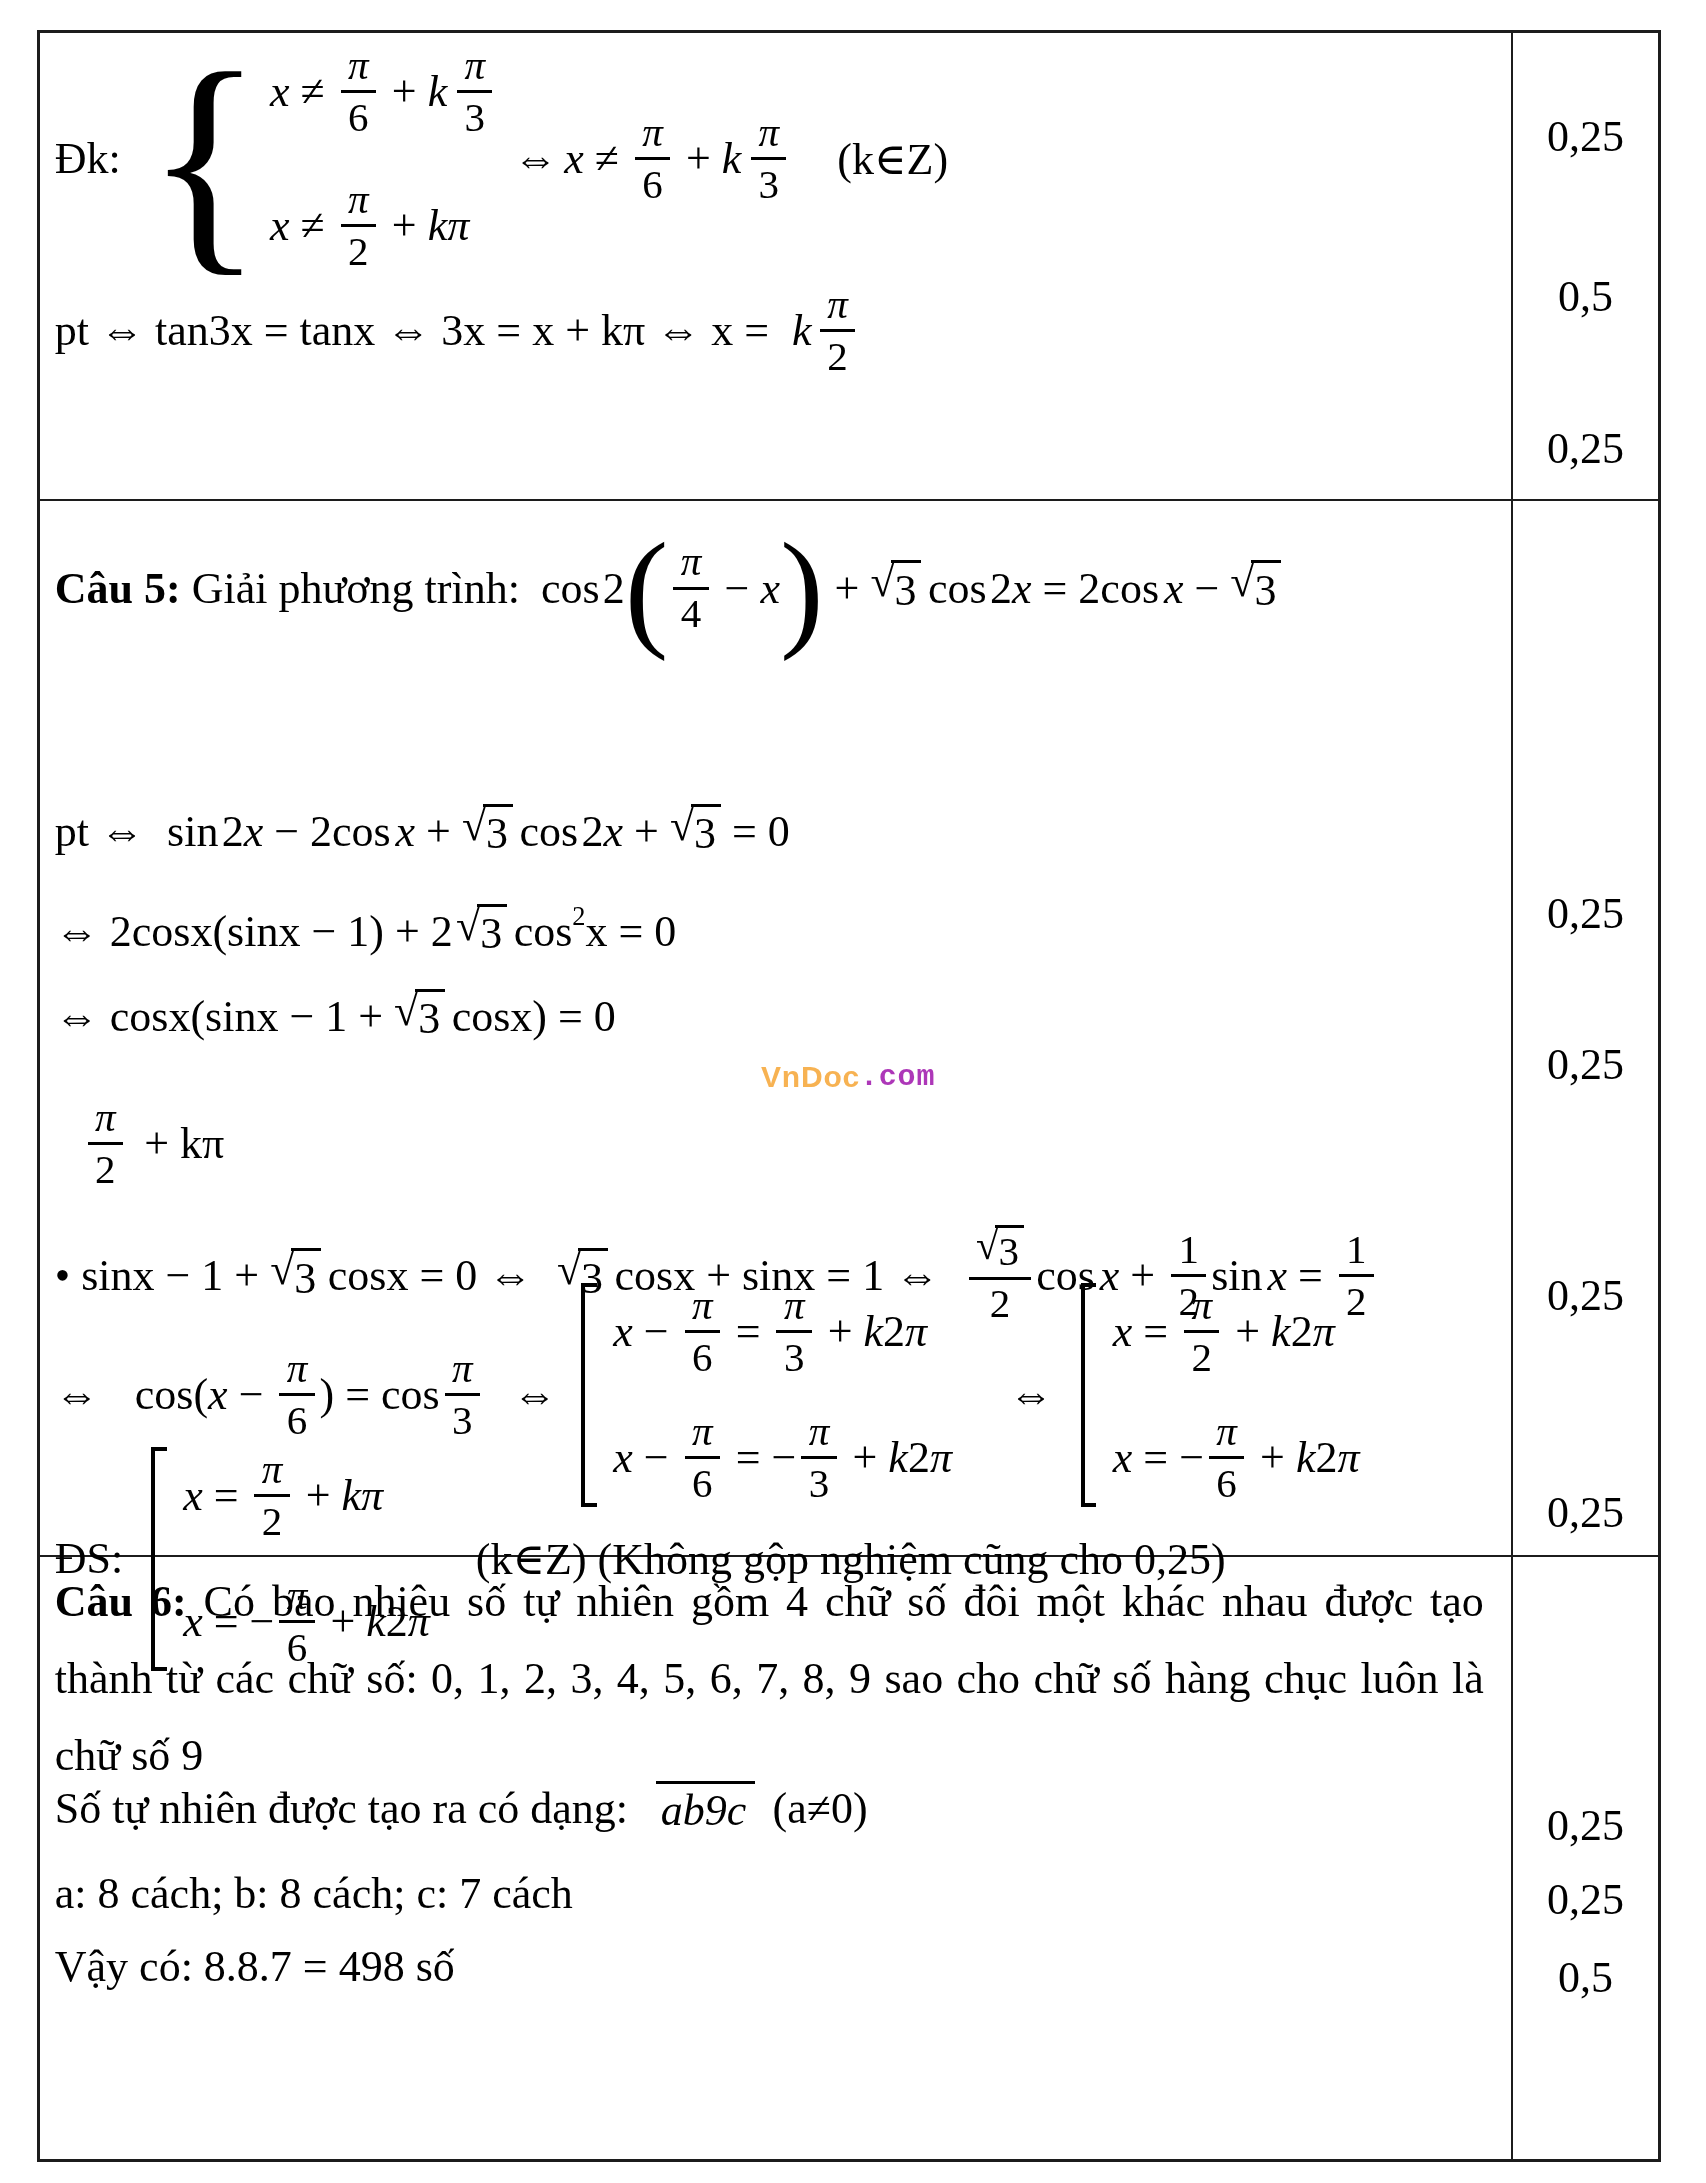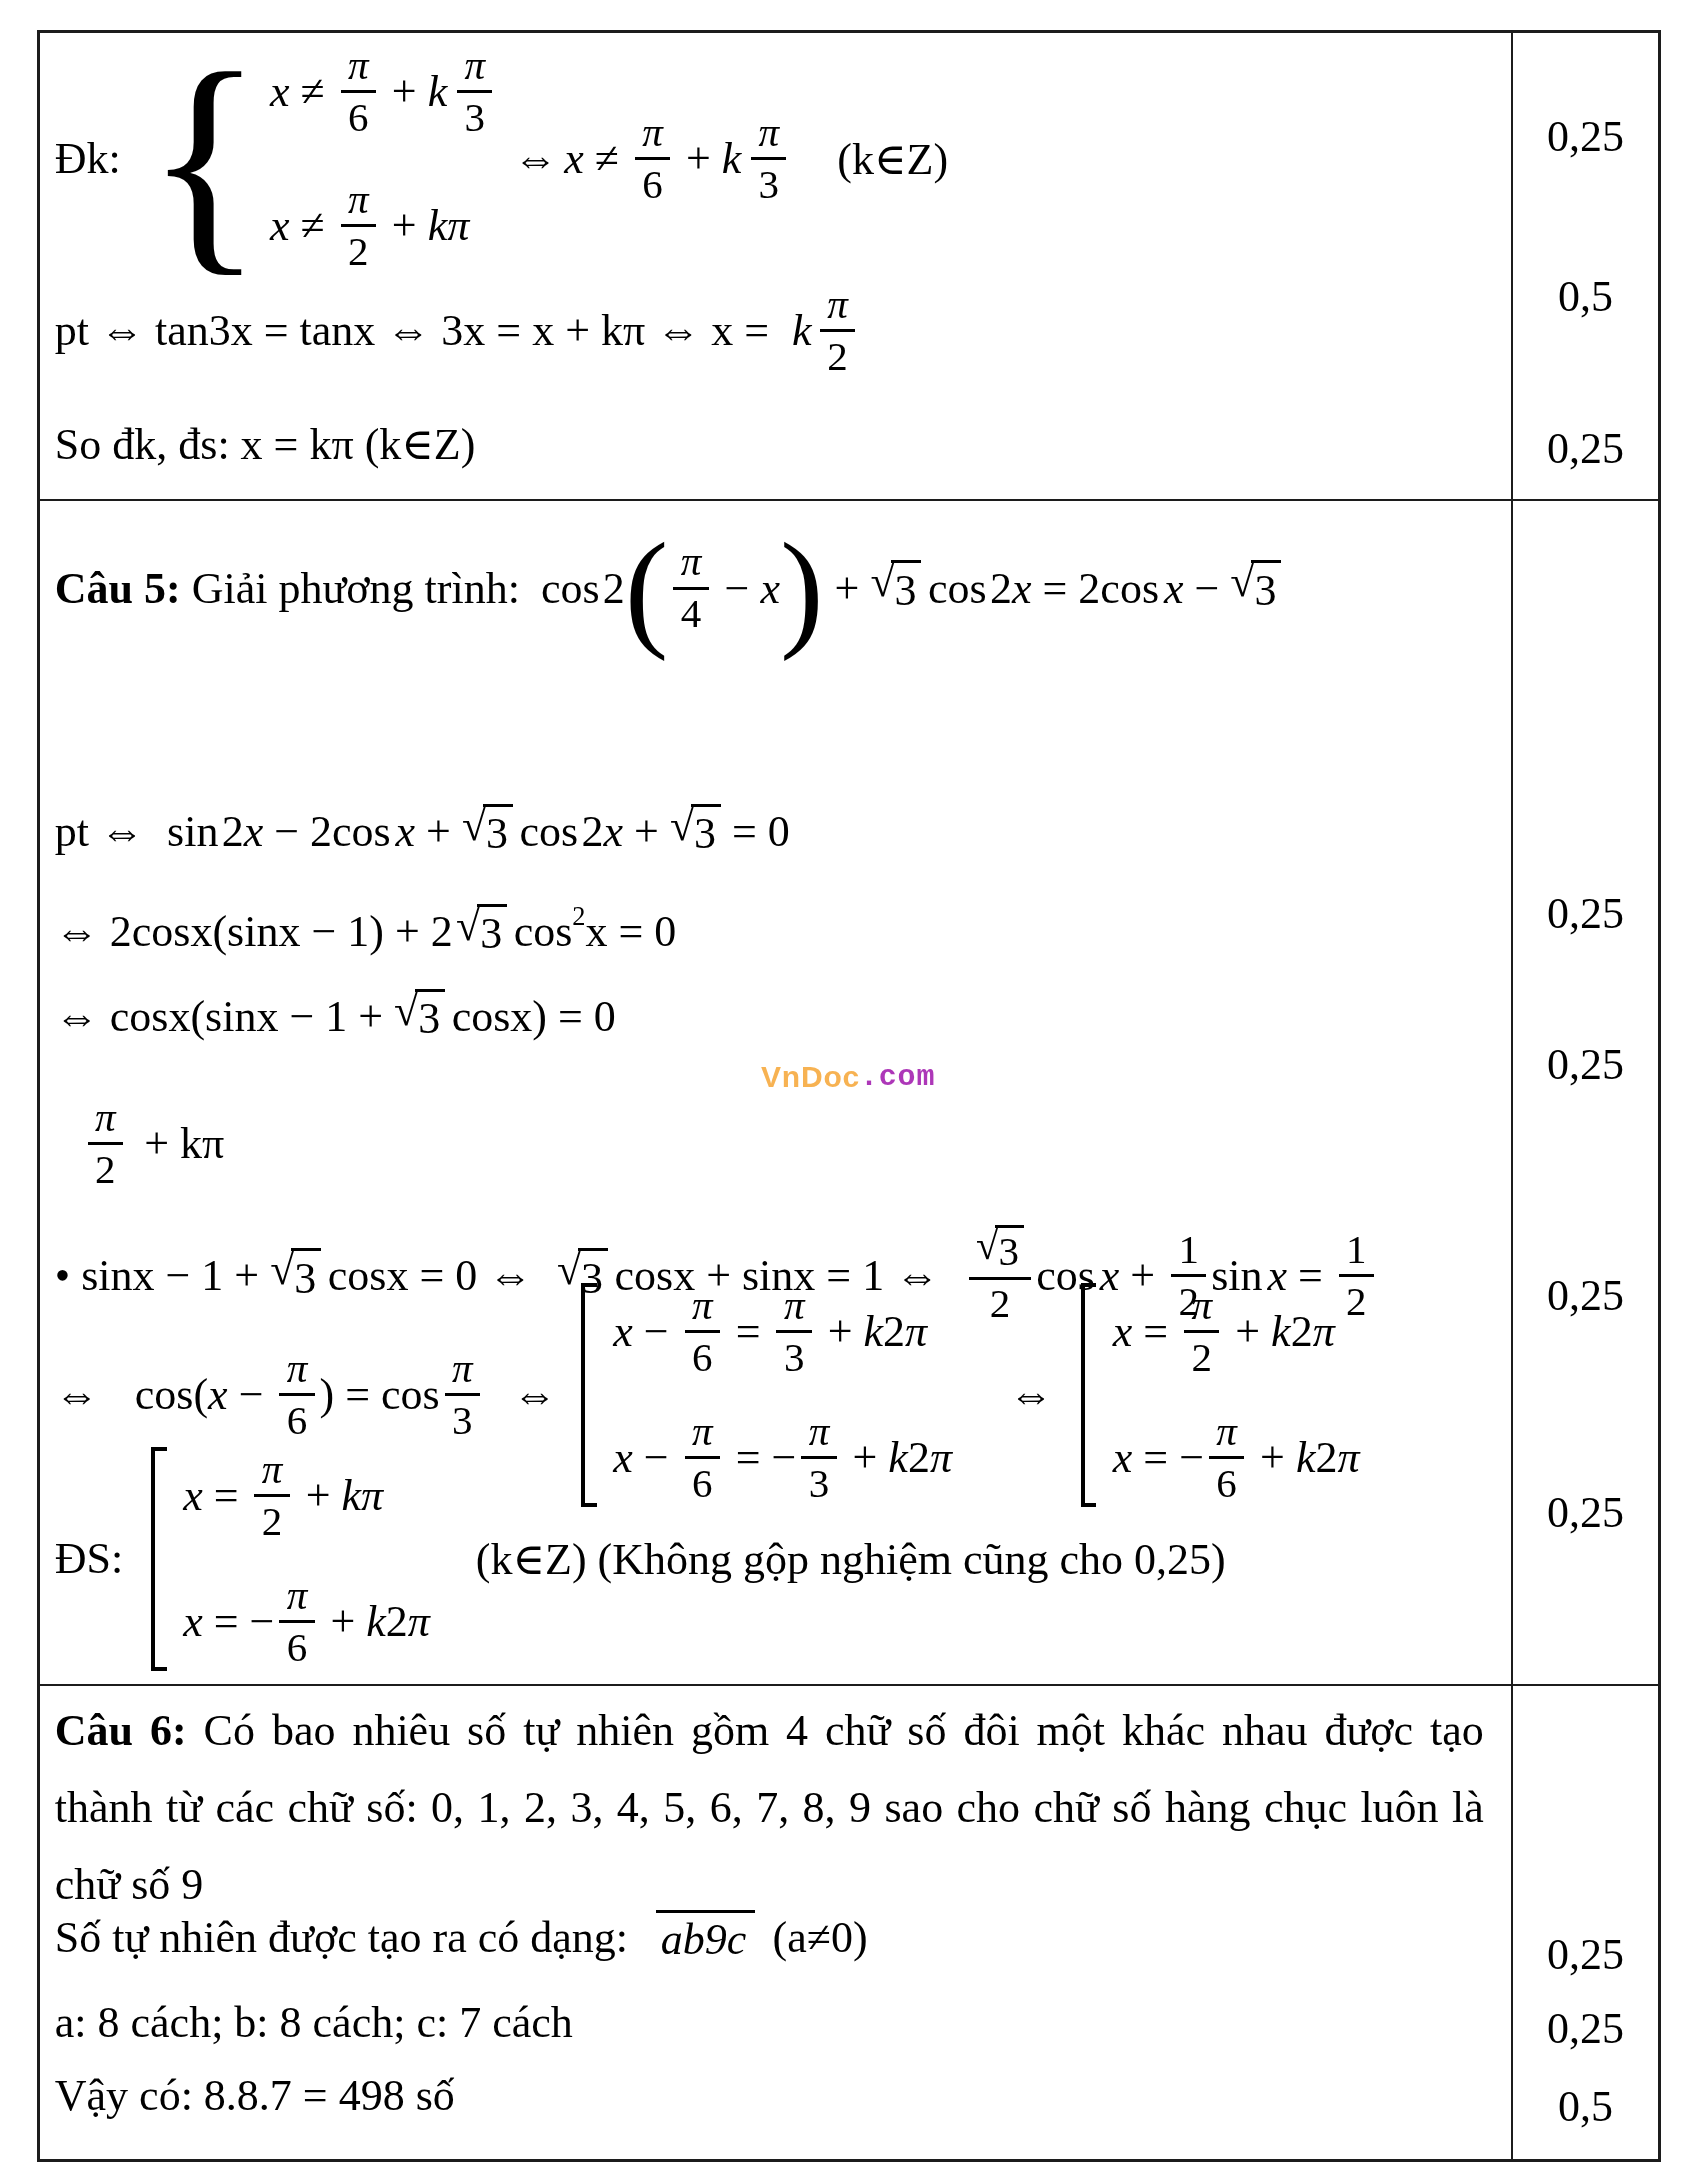--- a/index.html
+++ b/index.html
@@ -47,29 +47,28 @@
 </style>
 </head>
 <body>
 
 <div class="page">
   <div class="tbl">
     <div class="row" style="height:468px;">
       <div class="cell-c">
           <div class="line" style="left: 14.8px; top: 3.3px;"><span class="rm">Đk:</span><span style="display: inline-block; width: 24.6px;"></span><span class="sys"><span class="cb">{</span><span class="col gap-lg"><span class="subl"><span class="it">x</span><span class="rm"> ≠ </span><span class="fr"><span class="num"><span class="it">π</span></span><span class="den"><span class="rm">6</span></span></span><span class="rm"> + </span><span class="it">k</span><span style="display: inline-block; width: 4.9px;"></span><span class="fr"><span class="num"><span class="it">π</span></span><span class="den"><span class="rm">3</span></span></span></span><span class="subl"><span class="it">x</span><span class="rm"> ≠ </span><span class="fr"><span class="num"><span class="it">π</span></span><span class="den"><span class="rm">2</span></span></span><span class="rm"> + </span><span class="it">k</span><span class="it">π</span></span></span></span><span style="display: inline-block; width: 16.4px;"></span><span class="rm">⇔</span><span style="display: inline-block; width: 6.6px;"></span><span class="it">x</span><span class="rm"> ≠ </span><span class="fr"><span class="num"><span class="it">π</span></span><span class="den"><span class="rm">6</span></span></span><span class="rm"> + </span><span class="it">k</span><span style="display: inline-block; width: 4.9px;"></span><span class="fr"><span class="num"><span class="it">π</span></span><span class="den"><span class="rm">3</span></span></span><span style="display: inline-block; width: 46px;"></span><span class="rm">(k∈Z)</span></div>
           <div class="line" style="left: 14.8px; top: 249px;"><span class="rm">pt ⇔ tan3x = tanx ⇔ 3x = x + kπ ⇔ x =</span><span style="display: inline-block; width: 23px;"></span><span class="it">k</span><span style="display: inline-block; width: 3.3px;"></span><span class="fr"><span class="num"><span class="it">π</span></span><span class="den"><span class="rm">2</span></span></span></div>
-          <div class="line" style="left: 14.8px; top: 385px;"><span class="rm">So đk, đs: x = kπ (k∈Z)</span></div>
         </div>
       <div class="cell-s">
           <div class="score" style="top: 78px;">0,25</div>
           <div class="score" style="top: 238px;">0,5</div>
           <div class="score" style="top: 390px;">0,25</div>
         </div>
     </div>
-    <div class="row" style="height:1185px;justify-content:center;">
+    <div class="row" style="height:1056px;justify-content:center;">
       <div class="cell-c">
           <div class="line" style="left: 14.8px; top: 22px;"><span class="bd">Câu 5:</span><span class="rm"> Giải phương trình:</span><span style="display: inline-block; width: 21px;"></span><span class="rm">cos</span><span style="display: inline-block; width: 3.3px;"></span><span class="rm">2</span><span class="bp">(</span><span class="fr"><span class="num"><span class="it">π</span></span><span class="den"><span class="rm">4</span></span></span><span class="rm"> − </span><span class="it">x</span><span class="bp">)</span><span class="rm"> + </span><span class="sq"><span class="r">√</span><span class="sb">3</span></span><span style="display: inline-block; width: 6.6px;"></span><span class="rm">cos</span><span style="display: inline-block; width: 3.3px;"></span><span class="rm">2</span><span class="it">x</span><span class="rm"> = 2cos</span><span style="display: inline-block; width: 4.9px;"></span><span class="it">x</span><span class="rm"> − </span><span class="sq"><span class="r">√</span><span class="sb">3</span></span></div>
           <div class="line" style="left: 14.8px; top: 303px;"><span class="rm">pt ⇔</span><span style="display: inline-block; width: 23px;"></span><span class="rm">sin</span><span style="display: inline-block; width: 3.3px;"></span><span class="rm">2</span><span class="it">x</span><span class="rm"> − 2cos</span><span style="display: inline-block; width: 4.9px;"></span><span class="it">x</span><span class="rm"> + </span><span class="sq"><span class="r">√</span><span class="sb">3</span></span><span style="display: inline-block; width: 6.6px;"></span><span class="rm">cos</span><span style="display: inline-block; width: 3.3px;"></span><span class="rm">2</span><span class="it">x</span><span class="rm"> + </span><span class="sq"><span class="r">√</span><span class="sb">3</span></span><span class="rm"> = 0</span></div>
           <div class="line" style="left: 14.8px; top: 403px;"><span class="rm">⇔ 2cosx(sinx − 1) + 2</span><span style="display: inline-block; width: 3.3px;"></span><span class="sq"><span class="r">√</span><span class="sb">3</span></span><span style="display: inline-block; width: 6.6px;"></span><span class="rm">cos</span><span class="sup">2</span><span class="rm">x = 0</span></div>
           <div class="line" style="left: 14.8px; top: 488px;"><span class="rm">⇔ cosx(sinx − 1 + </span><span class="sq"><span class="r">√</span><span class="sb">3</span></span><span style="display: inline-block; width: 6.6px;"></span><span class="rm">cosx) = 0</span></div>
           <div class="line" style="left: 14.8px; top: 594px;"><span style="display: inline-block; width: 28px;"></span><span class="fr"><span class="num"><span class="it">π</span></span><span class="den"><span class="rm">2</span></span></span><span style="display: inline-block; width: 16.4px;"></span><span class="rm">+ kπ</span></div>
           <div class="line" style="left: 14.8px; top: 724px;"><span class="rm">• sinx − 1 + </span><span class="sq"><span class="r">√</span><span class="sb">3</span></span><span style="display: inline-block; width: 6.6px;"></span><span class="rm">cosx = 0 ⇔</span><span style="display: inline-block; width: 24.6px;"></span><span class="sq"><span class="r">√</span><span class="sb">3</span></span><span style="display: inline-block; width: 6.6px;"></span><span class="rm">cosx + sinx = 1 ⇔</span><span style="display: inline-block; width: 24.6px;"></span><span class="fr"><span class="num subl"><span class="sq"><span class="r">√</span><span class="sb">3</span></span></span><span class="den"><span class="rm">2</span></span></span><span class="rm">cos</span><span style="display: inline-block; width: 4.9px;"></span><span class="it">x</span><span class="rm"> + </span><span class="fr"><span class="num"><span class="rm">1</span></span><span class="den"><span class="rm">2</span></span></span><span class="rm">sin</span><span style="display: inline-block; width: 4.9px;"></span><span class="it">x</span><span class="rm"> = </span><span class="fr"><span class="num"><span class="rm">1</span></span><span class="den"><span class="rm">2</span></span></span></div>
           <div class="line" style="left: 14.8px; top: 782px;"><span class="rm">⇔</span><span style="display: inline-block; width: 36px;"></span><span class="rm">cos(</span><span class="it">x</span><span class="rm"> − </span><span class="fr"><span class="num"><span class="it">π</span></span><span class="den"><span class="rm">6</span></span></span><span class="rm">) = cos</span><span class="fr"><span class="num"><span class="it">π</span></span><span class="den"><span class="rm">3</span></span></span><span style="display: inline-block; width: 28px;"></span><span class="rm">⇔</span><span style="display: inline-block; width: 24.6px;"></span><span class="sys"><span class="ob"></span><span class="col gap-md"><span class="subl"><span class="it">x</span><span class="rm"> − </span><span class="fr"><span class="num"><span class="it">π</span></span><span class="den"><span class="rm">6</span></span></span><span class="rm"> = </span><span class="fr"><span class="num"><span class="it">π</span></span><span class="den"><span class="rm">3</span></span></span><span class="rm"> + </span><span class="it">k</span><span class="rm">2</span><span class="it">π</span></span><span class="subl"><span class="it">x</span><span class="rm"> − </span><span class="fr"><span class="num"><span class="it">π</span></span><span class="den"><span class="rm">6</span></span></span><span class="rm"> = −</span><span class="fr"><span class="num"><span class="it">π</span></span><span class="den"><span class="rm">3</span></span></span><span class="rm"> + </span><span class="it">k</span><span class="rm">2</span><span class="it">π</span></span></span></span><span style="display: inline-block; width: 57px;"></span><span class="rm">⇔</span><span style="display: inline-block; width: 28px;"></span><span class="sys"><span class="ob"></span><span class="col gap-md"><span class="subl"><span class="it">x</span><span class="rm"> = </span><span class="fr"><span class="num"><span class="it">π</span></span><span class="den"><span class="rm">2</span></span></span><span class="rm"> + </span><span class="it">k</span><span class="rm">2</span><span class="it">π</span></span><span class="subl"><span class="it">x</span><span class="rm"> = −</span><span class="fr"><span class="num"><span class="it">π</span></span><span class="den"><span class="rm">6</span></span></span><span class="rm"> + </span><span class="it">k</span><span class="rm">2</span><span class="it">π</span></span></span></span></div>
           <div class="line" style="left: 14.8px; top: 946px;"><span class="rm">ĐS:</span><span style="display: inline-block; width: 28px;"></span><span class="sys"><span class="ob"></span><span class="col gap-md"><span class="subl"><span class="it">x</span><span class="rm"> = </span><span class="fr"><span class="num"><span class="it">π</span></span><span class="den"><span class="rm">2</span></span></span><span class="rm"> + </span><span class="it">k</span><span class="it">π</span></span><span class="subl"><span class="it">x</span><span class="rm"> = −</span><span class="fr"><span class="num"><span class="it">π</span></span><span class="den"><span class="rm">6</span></span></span><span class="rm"> + </span><span class="it">k</span><span class="rm">2</span><span class="it">π</span></span></span></span><span style="display: inline-block; width: 46px;"></span><span class="rm">(k∈Z) (Không gộp nghiệm cũng cho 0,25)</span></div>
         </div>

